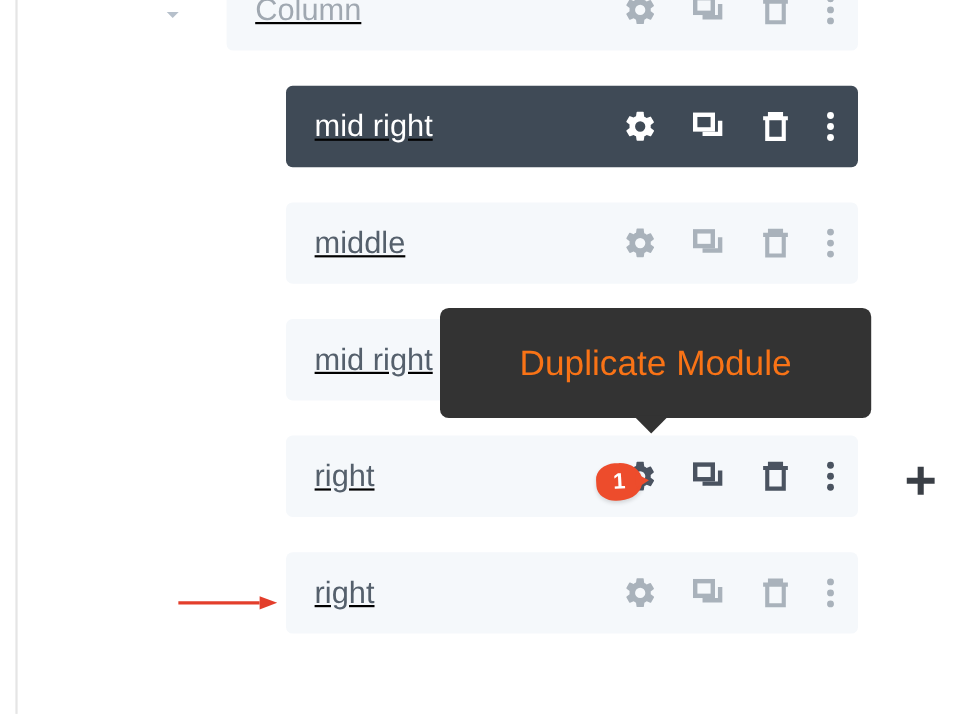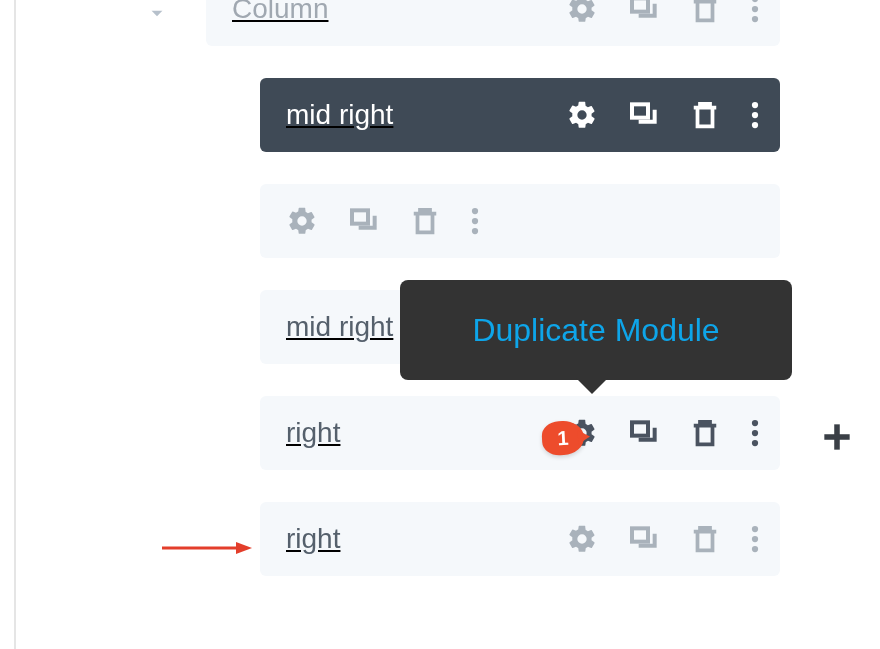--- a/index.html
+++ b/index.html
@@ -78,21 +78,21 @@
       top: 0px;
       color: #b6c0cb;
     }
     .tooltip {
       position: absolute;
       left: 400px;
       top: 280px;
       width: 392px;
       height: 100px;
       background: #333333;
-      color: #0ea5e9;
+      color: #f97316;
       border-radius: 8px;
       display: flex;
       align-items: center;
       justify-content: center;
       font-size: 32px;
       font-weight: 500;
       z-index: 20;
     }
     .tooltip::after {
       content: "";
@@ -209,20 +209,21 @@
           <svg width="10" height="30" viewBox="0 0 6 24" fill="currentColor">
             <circle cx="3" cy="4" r="2.5"></circle>
             <circle cx="3" cy="12" r="2.5"></circle>
             <circle cx="3" cy="20" r="2.5"></circle>
           </svg>
         </span>
     </div>
   </div>
 
   <div class="row-item row-module">
+    <div class="row-label">middle</div>
     <div class="row-actions">
       <span class="icon-btn">
           <svg width="32" height="32" viewBox="0 0 24 24" fill="currentColor">
             <path d="M19.14 12.94a7 7 0 0 0 .05-.94 7 7 0 0 0-.05-.94l2.03-1.58a.5.5 0 0 0 .12-.64l-1.92-3.32a.5.5 0 0 0-.6-.22l-2.39.96a7.03 7.03 0 0 0-1.62-.94l-.36-2.54A.5.5 0 0 0 14 2h-4a.5.5 0 0 0-.49.42l-.36 2.54c-.58.24-1.12.56-1.62.94l-2.39-.96a.5.5 0 0 0-.6.22L2.62 8.48a.5.5 0 0 0 .12.64l2.03 1.58A7 7 0 0 0 4.72 12c0 .32.02.63.05.94l-2.03 1.58a.5.5 0 0 0-.12.64l1.92 3.32c.12.21.38.3.6.22l2.39-.96c.5.38 1.04.7 1.62.94l.36 2.54c.04.24.25.42.49.42h4c.24 0 .45-.18.49-.42l.36-2.54c.58-.24 1.12-.56 1.62-.94l2.39.96c.22.08.48-.01.6-.22l1.92-3.32a.5.5 0 0 0-.12-.64l-2.03-1.58zM12 15.5A3.5 3.5 0 1 1 12 8.5a3.5 3.5 0 0 1 0 7z"></path>
           </svg>
         </span>
       <span class="icon-btn">
           <svg width="32" height="32" viewBox="0 0 24 24" fill="none" stroke="currentColor" stroke-width="3">
             <rect x="3" y="4" width="12" height="10"></rect>
             <path d="M8 17h12V8"></path>

